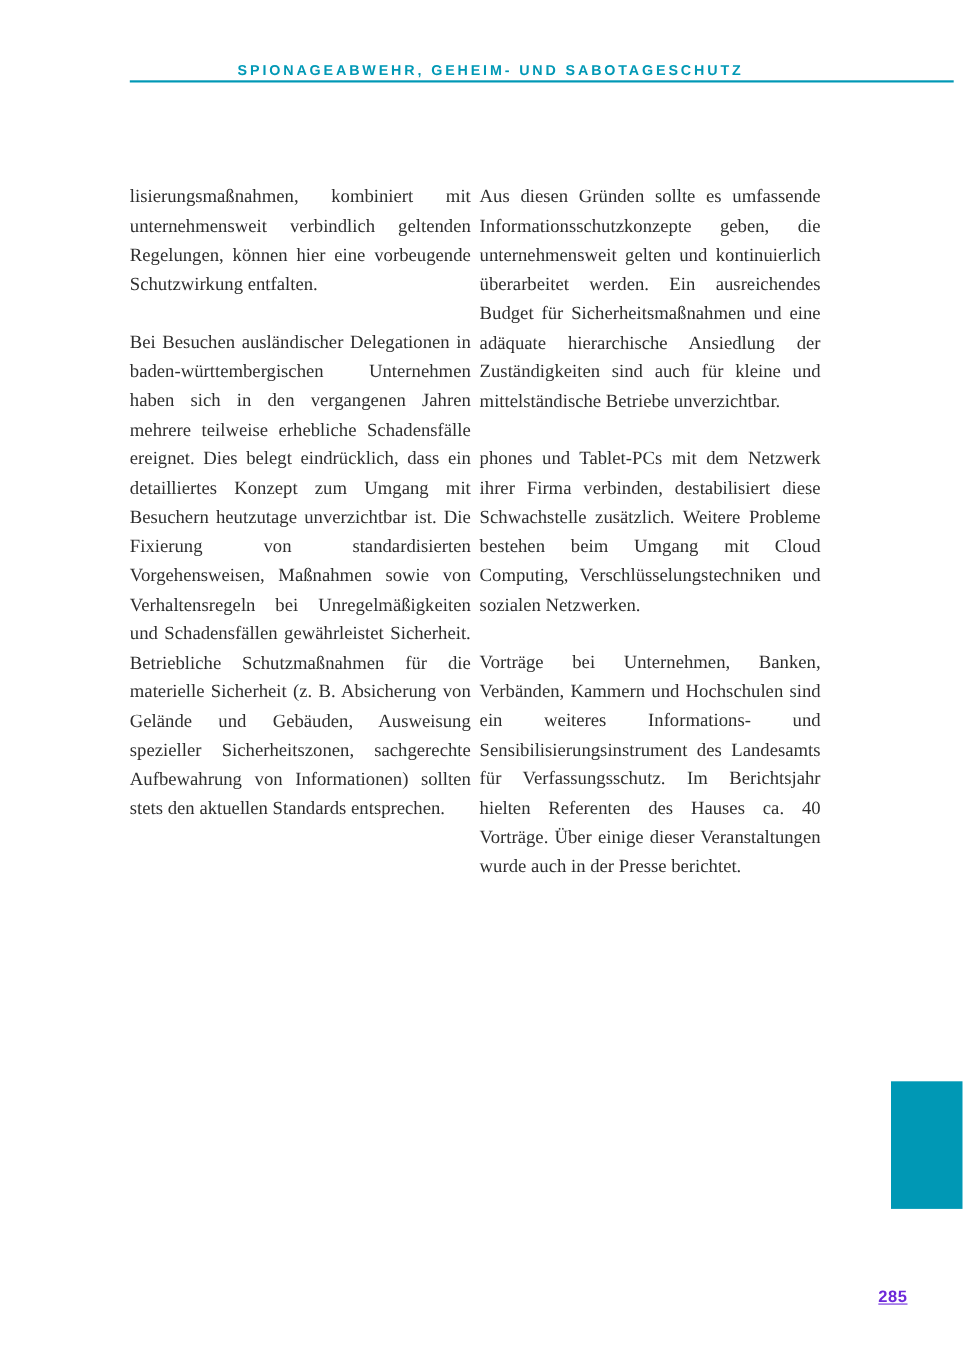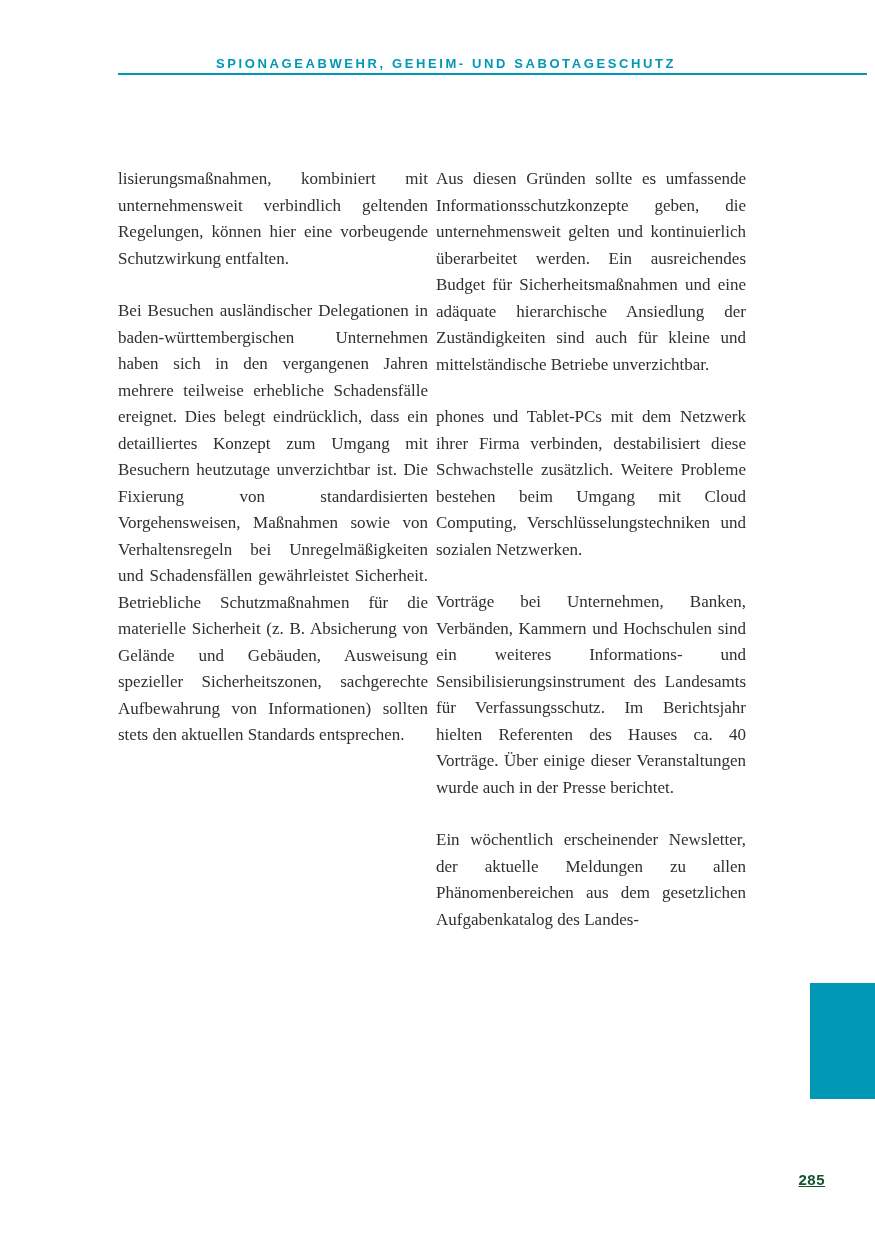--- a/index.html
+++ b/index.html
@@ -61,21 +61,21 @@
     top: 983px;
     right: 0;
     width: 82px;
     height: 116px;
     background: #0098b5;
   }
   .page-number {
     position: absolute;
     top: 1171px;
     right: 67px;
-    color: #14532d;
+    color: #6d28d9;
     font-family: "Liberation Sans", sans-serif;
     font-weight: 700;
     font-size: 15px;
     letter-spacing: 0.5px;
     text-decoration: underline;
   }
 </style>
 </head>
 <body>
 
@@ -87,21 +87,20 @@
 
   <div class="columns">
     <div class="column">
       <p>lisierungsmaßnahmen, kombiniert mit unternehmensweit verbindlich geltenden Regelungen, können hier eine vorbeugende Schutzwirkung entfalten.</p>
       <p>Bei Besuchen ausländischer Delegationen in baden-württembergischen Unternehmen haben sich in den vergangenen Jahren mehrere teilweise erhebliche Schadensfälle ereignet. Dies belegt eindrücklich, dass ein detailliertes Konzept zum Umgang mit Besuchern heutzutage unverzichtbar ist. Die Fixierung von standardisierten Vorgehensweisen, Maßnahmen sowie von Verhaltensregeln bei Unregelmäßigkeiten und Schadensfällen gewährleistet Sicherheit. Betriebliche Schutzmaßnahmen für die materielle Sicherheit (z. B. Absicherung von Gelände und Gebäuden, Ausweisung spezieller Sicherheitszonen, sachgerechte Aufbewahrung von Informationen) sollten stets den aktuellen Standards entsprechen.</p>
     </div>
     <div class="column">
       <p>Aus diesen Gründen sollte es umfassende Informationsschutzkonzepte geben, die unternehmensweit gelten und kontinuierlich überarbeitet werden. Ein ausreichendes Budget für Sicherheitsmaßnahmen und eine adäquate hierarchische Ansiedlung der Zuständigkeiten sind auch für kleine und mittelständische Betriebe unverzichtbar.</p>
       <p>phones und Tablet-PCs mit dem Netzwerk ihrer Firma verbinden, destabilisiert diese Schwachstelle zusätzlich. Weitere Probleme bestehen beim Umgang mit Cloud Computing, Verschlüsselungstechniken und sozialen Netzwerken.</p>
       <p>Vorträge bei Unternehmen, Banken, Verbänden, Kammern und Hochschulen sind ein weiteres Informations- und Sensibilisierungsinstrument des Landesamts für Verfassungsschutz. Im Berichtsjahr hielten Referenten des Hauses ca. 40 Vorträge. Über einige dieser Veranstaltungen wurde auch in der Presse berichtet.</p>
-      <p>Ein wöchentlich erscheinender Newsletter, der aktuelle Meldungen zu allen Phänomenbereichen aus dem gesetzlichen Aufgabenkatalog des Landes-</p>
     </div>
   </div>
 
   <div class="chapter-tab"></div>
 
   <div class="page-number">285</div>
 
 </div>
 
 </body></html>

